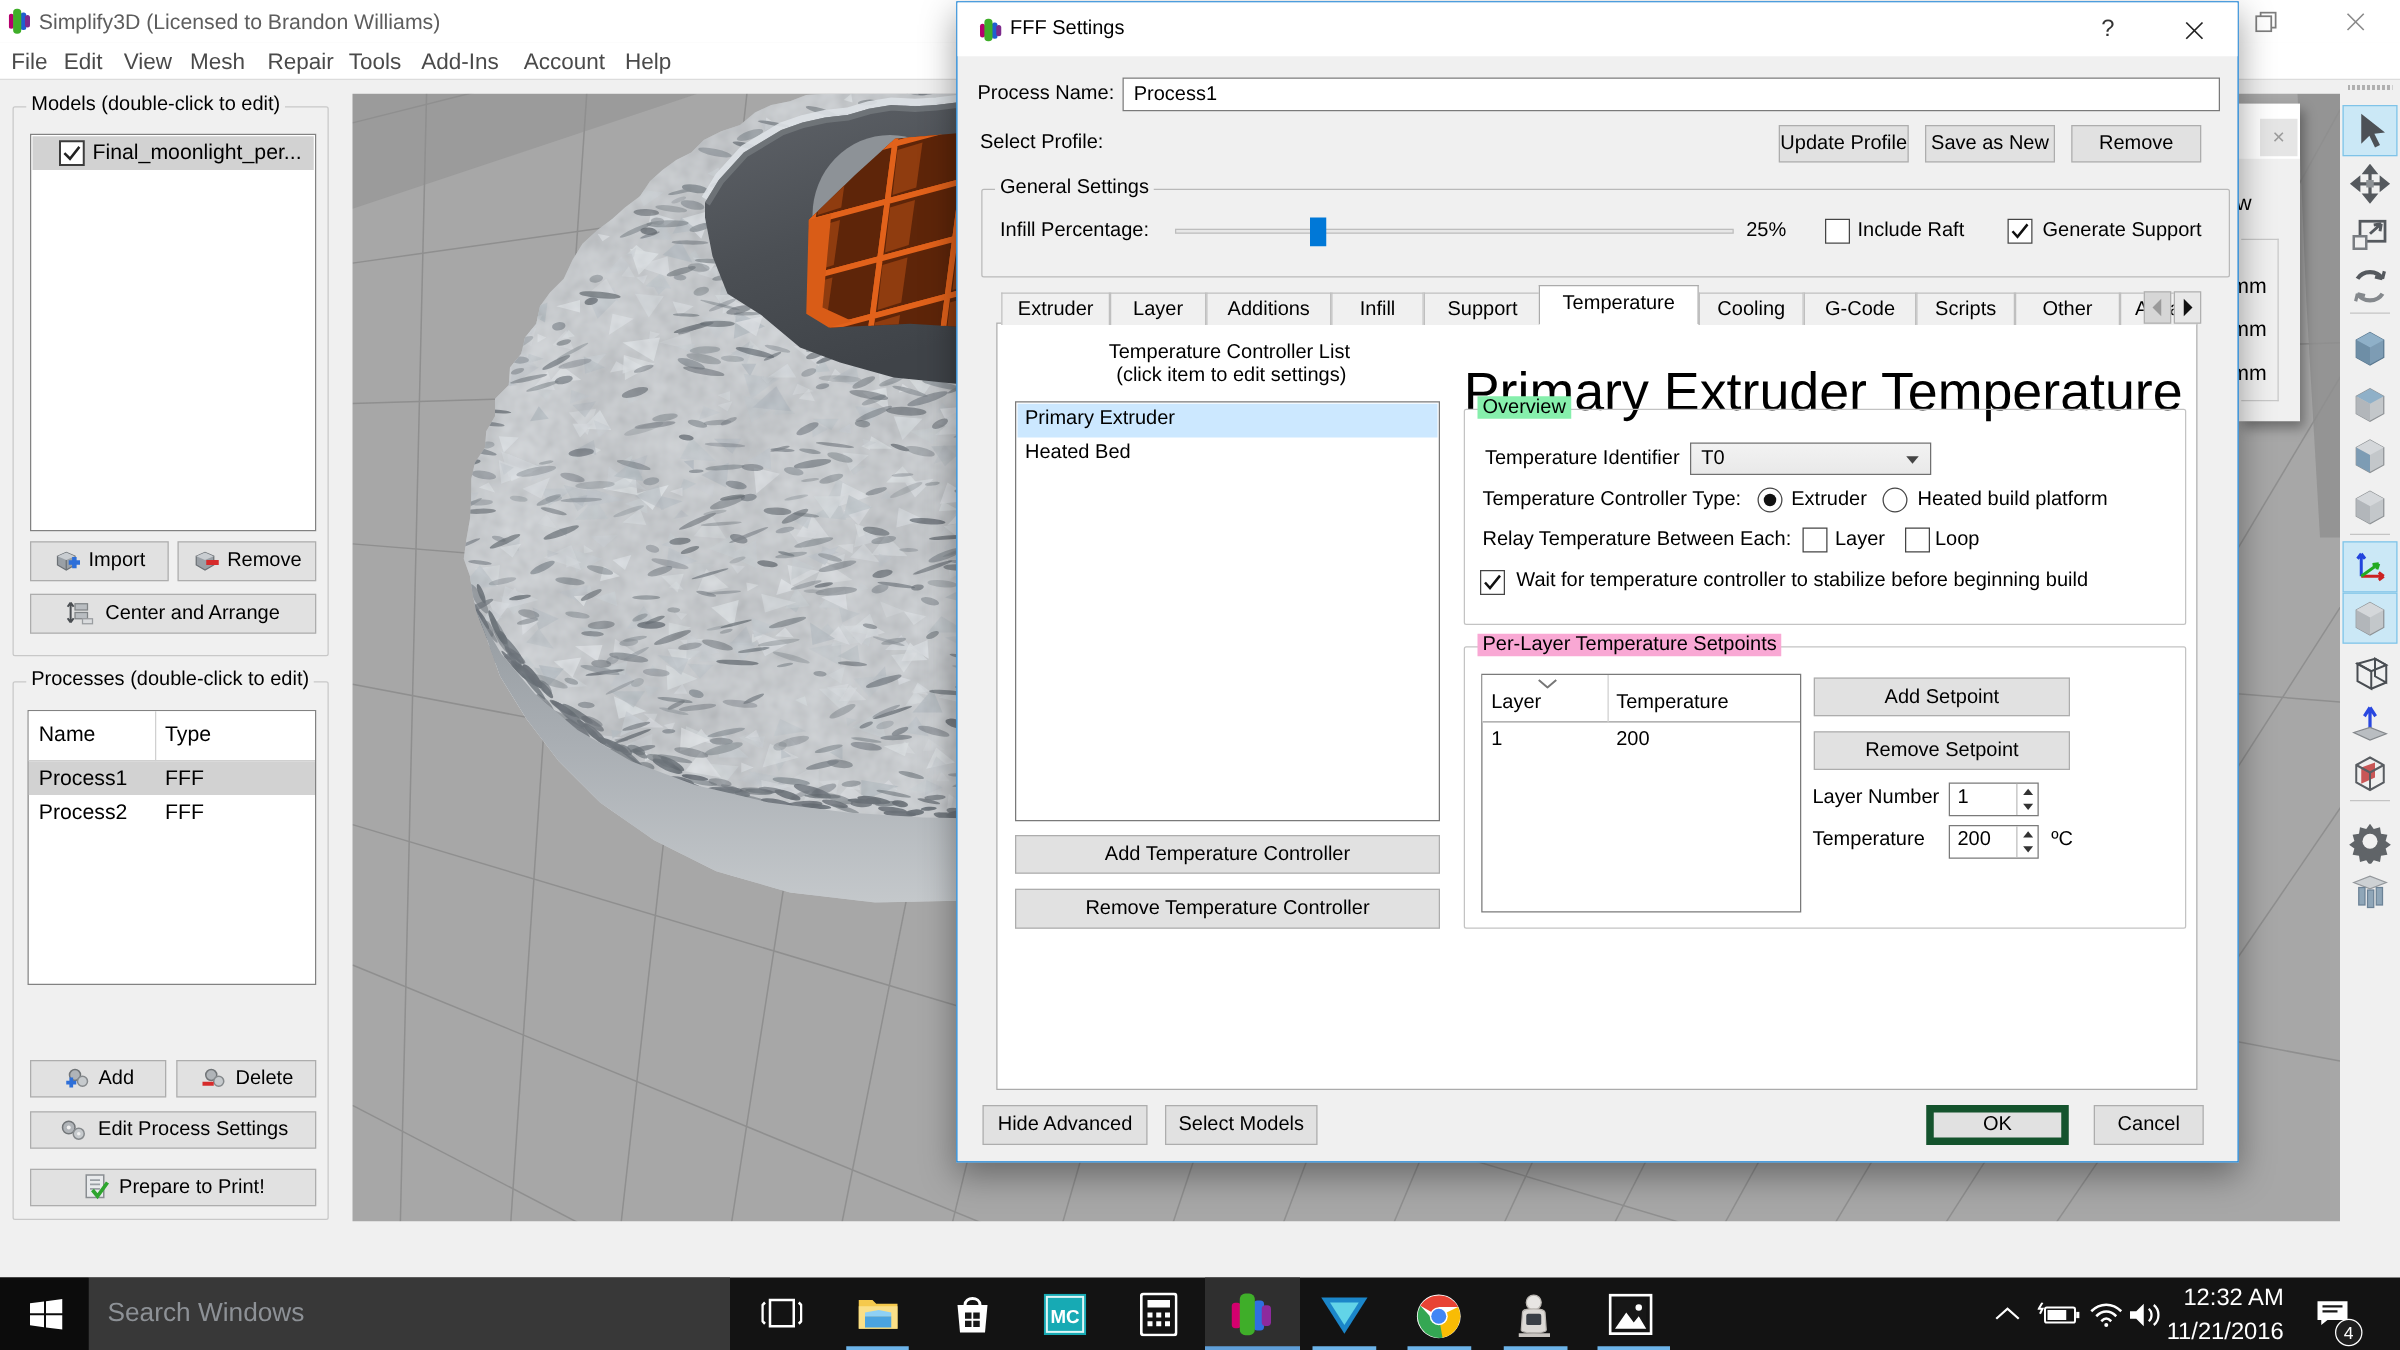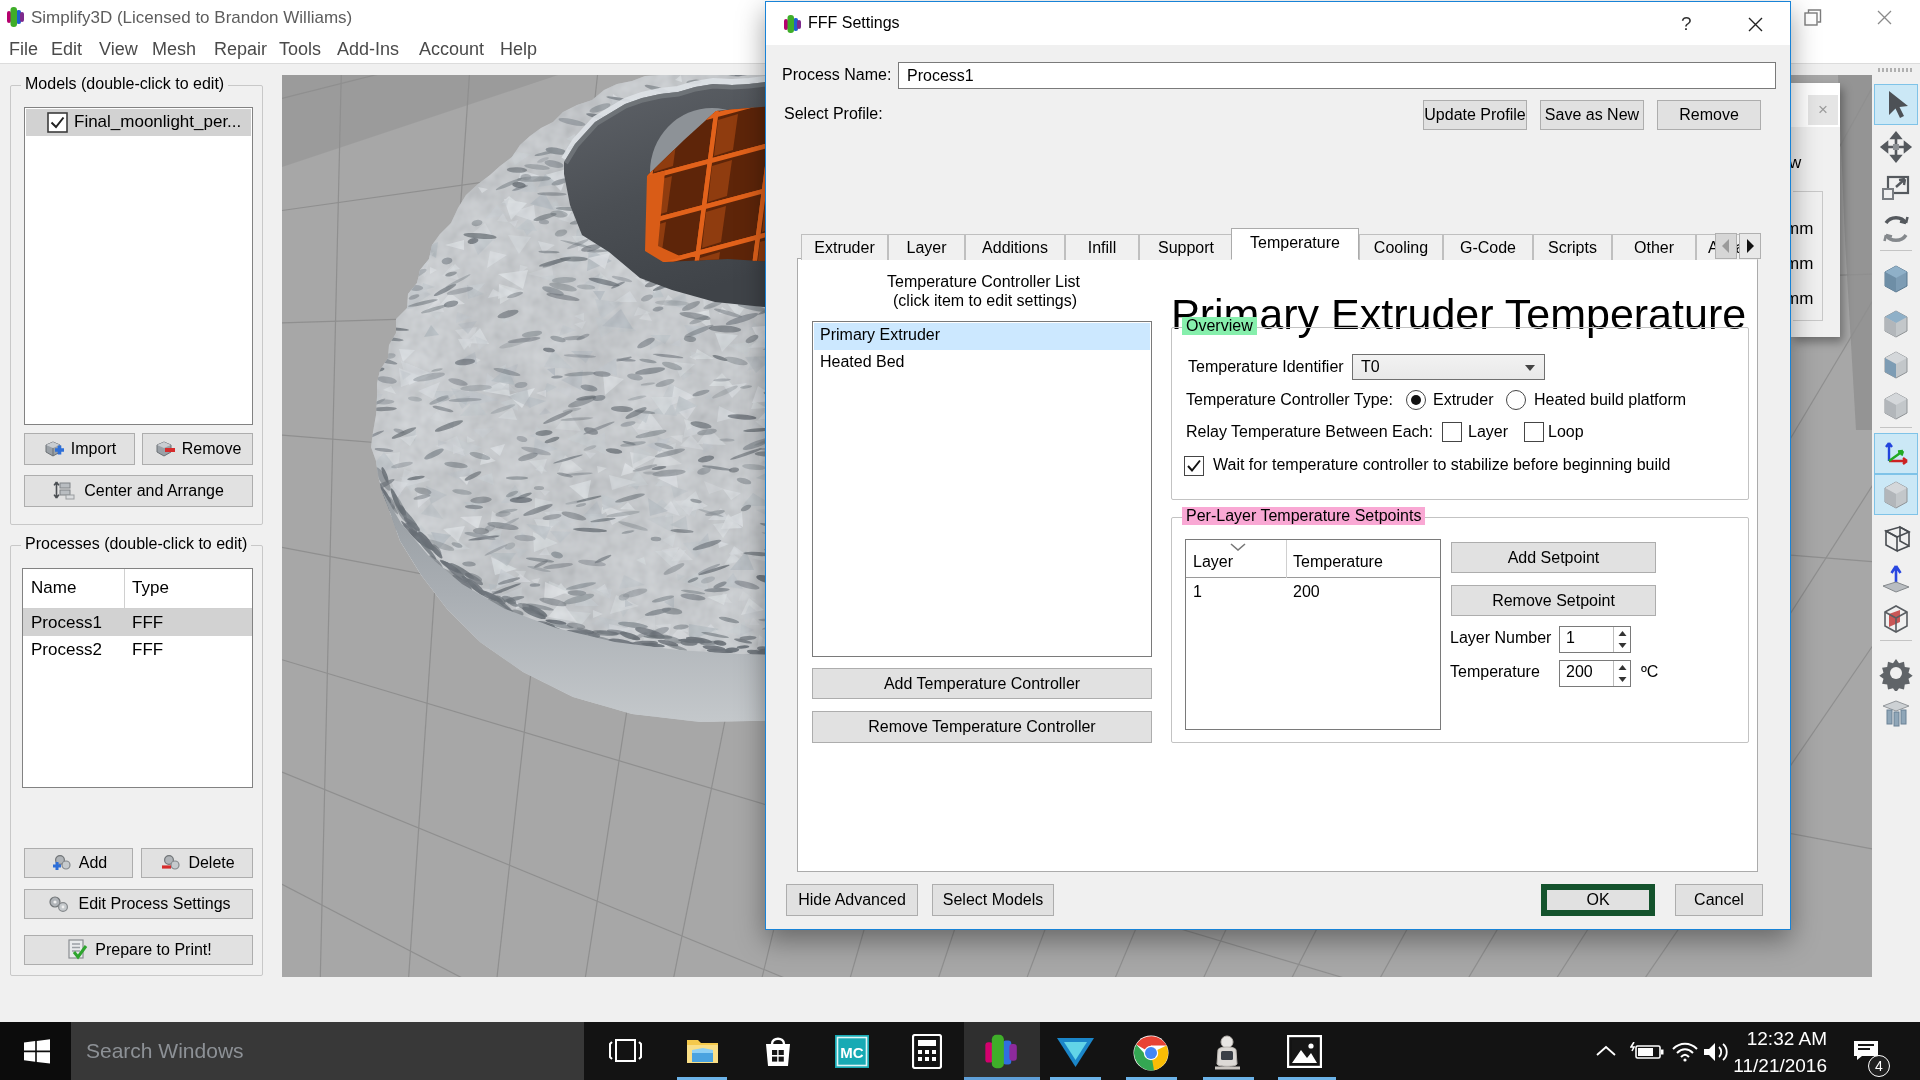--- a/index.html
+++ b/index.html
@@ -1372,20 +1372,35 @@
     </svg>
 
   <span class="dtext" style="left:16px; top:64px;">Process Name:</span>
   <div class="dinput" style="left:132px; top:60px; width:878px; height:27px; line-height:25px; padding-left:8px;">Process1</div>
 
   <span class="dtext" style="left:18px; top:103px;">Select Profile:</span>
   <div class="btn" style="left:657px; top:98px; width:104px; height:30px;">Update Profile</div>
   <div class="btn" style="left:774px; top:98px; width:104px; height:30px;">Save as New</div>
   <div class="btn" style="left:891px; top:98px; width:104px; height:30px;">Remove</div>
 
+  <div class="groupbox" style="left:19px; top:149px; width:999px; height:71px; border-color:#b9b9b9;">
+    <span class="grouplabel">General Settings</span>
+    <span class="dtext" style="left:14px; top:24px;">Infill Percentage:</span>
+    <div class="abs" style="left:154px; top:31px; width:447px; height:4px; background:#e7e7e7; border:1px solid #bdbdbd;"></div>
+    <div class="abs" style="left:262px; top:22px; width:13px; height:23px; background:#0078d7;"></div>
+    <span class="dtext" style="left:611px; top:24px;">25%</span>
+    <div class="chk" style="left:674px; top:23px;"></div>
+    <span class="dtext" style="left:700px; top:24px;">Include Raft</span>
+    <div class="chk" style="left:820px; top:23px;">
+      <svg width="18" height="18" viewBox="0 0 18 18">
+          <path d="M3 9 L7 13.5 L15 3.5" fill="none" stroke="#111" stroke-width="2"></path>
+        </svg>
+    </div>
+    <span class="dtext" style="left:848px; top:24px;">Generate Support</span>
+  </div>
 
   <div class="abs" style="left:31px; top:256px; width:961px; height:614px; background:#ffffff; border:1px solid #ababab;"></div>
   <div class="tab" style="left:35px;  width:87px;  line-height:25px;">Extruder</div>
   <div class="tab" style="left:122px; width:77px;  line-height:25px;">Layer</div>
   <div class="tab" style="left:199px; width:100px; line-height:25px;">Additions</div>
   <div class="tab" style="left:299px; width:74px;  line-height:25px;">Infill</div>
   <div class="tab" style="left:373px; width:94px;  line-height:25px;">Support</div>
   <div class="tab" style="left:465px; top:226px; width:128px; height:32px; line-height:28px; background:#ffffff; border-color:#ababab; border-bottom:1px solid #fff; z-index:3;">Temperature</div>
   <div class="tab" style="left:593px; width:84px;  line-height:25px;">Cooling</div>
   <div class="tab" style="left:677px; width:90px;  line-height:25px;">G-Code</div>

